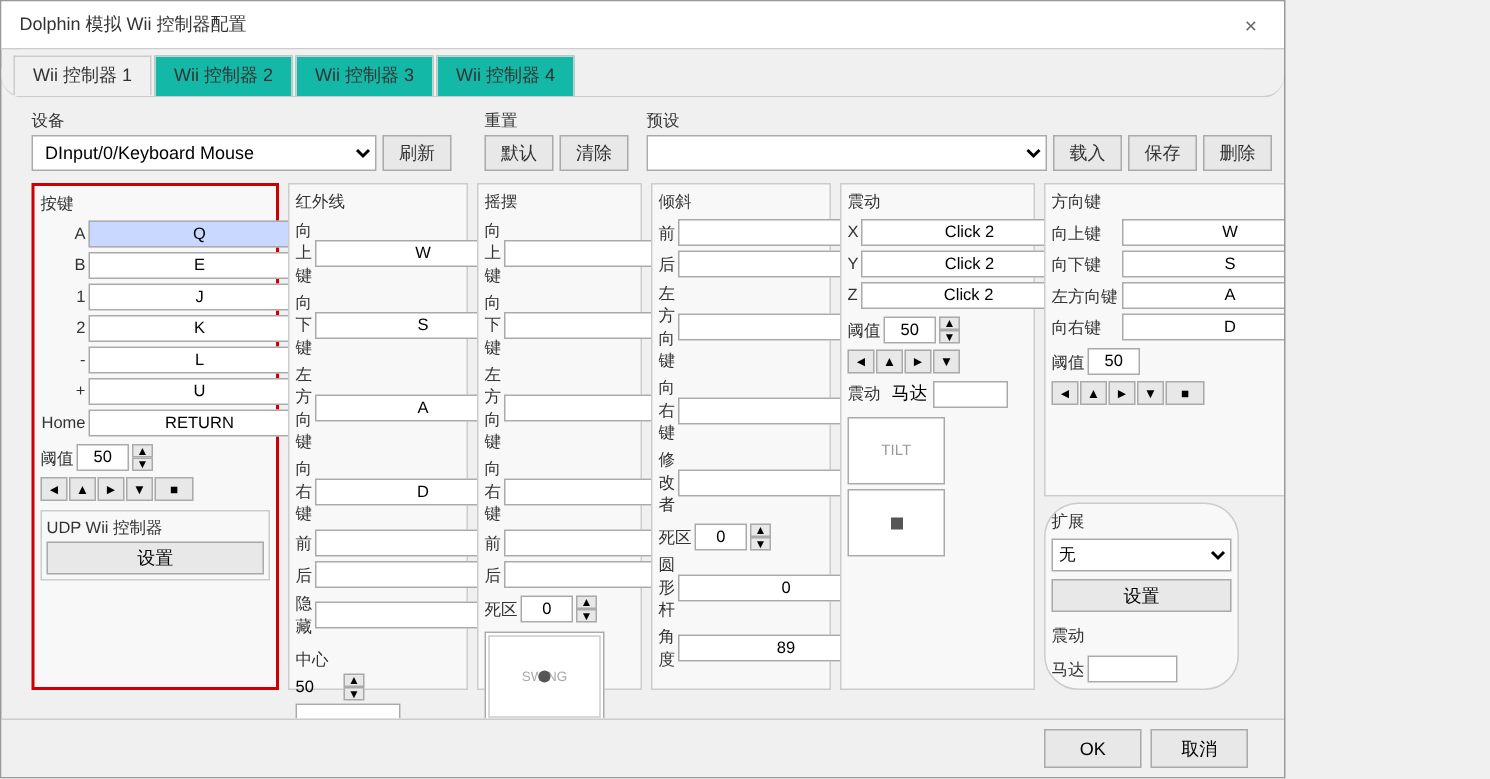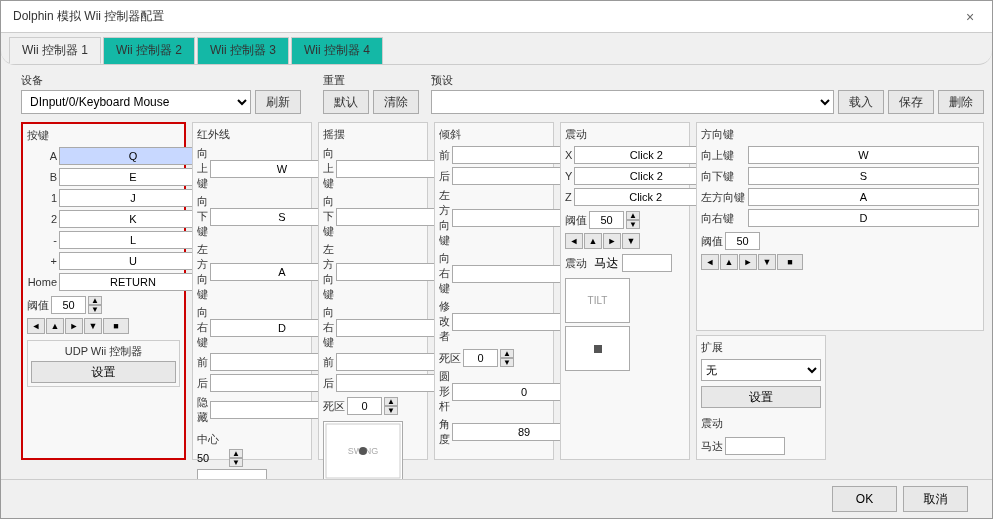--- a/index.html
+++ b/index.html
@@ -5,21 +5,21 @@
     * { box-sizing: border-box; margin: 0; padding: 0; }
     body {
       font-family: "Microsoft YaHei", "SimHei", Arial, sans-serif;
       font-size: 12px;
       background: #f0f0f0;
       width: 993px;
       height: 519px;
       overflow: hidden;
     }
     .window {
-      width: 993px;
+      width: 857px;
       height: 519px;
       background: #f0f0f0;
       border: 1px solid #999;
       display: flex;
       flex-direction: column;
     }
     .title-bar {
       background: #fff;
       padding: 8px 12px;
       display: flex;
@@ -206,21 +206,21 @@
       background: #e8e8e8;
       font-size: 9px;
       cursor: pointer;
       display: flex; align-items: center; justify-content: center;
     }
     .udp-section {
       margin-top: 4px;
       border: 1px solid #ccc;
       padding: 3px;
     }
-    .udp-label { font-size: 11px; color: #333; margin-bottom: 2px; text-align: center; }
+    .udp-label { font-size: 11px; color: #333; margin-bottom: 2px; }
     .setup-btn {
       width: 100%;
       height: 22px;
       border: 1px solid #aaa;
       background: #e8e8e8;
       cursor: pointer;
       font-size: 12px;
     }
 
     
@@ -321,21 +321,21 @@
     .dpad-input {
       flex: 1;
       height: 18px;
       border: 1px solid #aaa;
       background: #fff;
       font-size: 11px;
       text-align: center;
     }
 
     
-    .ext-panel { width: 130px; min-width: 130px; }
+    .ext-panel { width: 130px; min-width: 130px; border-radius: 23px; }
     .ext-select {
       width: 100%;
       height: 22px;
       border: 1px solid #aaa;
       background: #fff;
       font-size: 11px;
       margin-bottom: 3px;
     }
     .ext-setup-btn {
       width: 100%;

